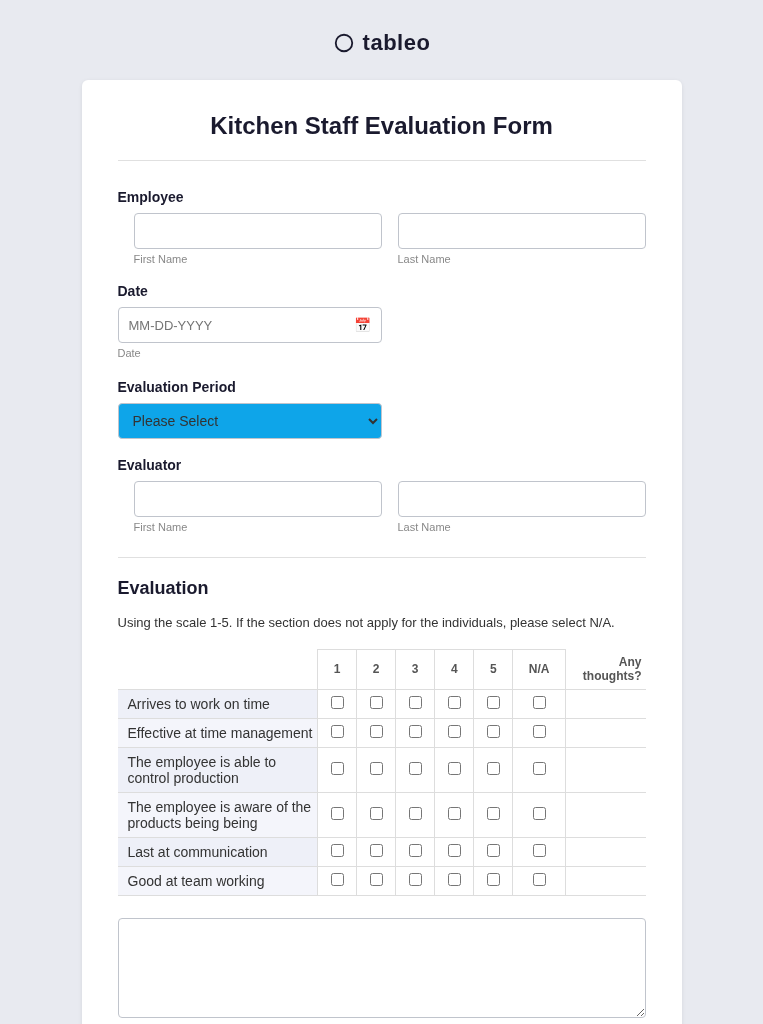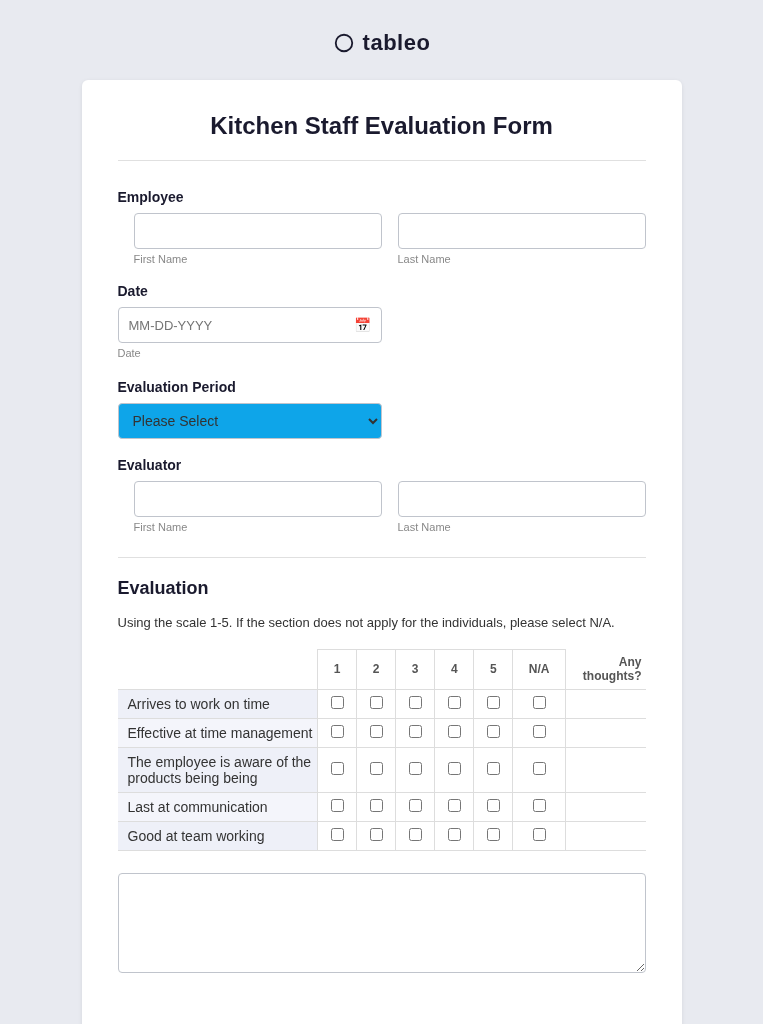--- a/index.html
+++ b/index.html
@@ -332,20 +332,30 @@
             <td>Effective at time management</td>
             <td><input type="checkbox" style=""></td>
             <td><input type="checkbox" style=""></td>
             <td><input type="checkbox" style=""></td>
             <td><input type="checkbox" style=""></td>
             <td><input type="checkbox" style=""></td>
             <td><input type="checkbox" style=""></td>
             <td class="last-col"></td>
           </tr>
           <tr>
+            <td>The employee is able to control production</td>
+            <td><input type="checkbox" style=""></td>
+            <td><input type="checkbox" style=""></td>
+            <td><input type="checkbox" style=""></td>
+            <td><input type="checkbox" style=""></td>
+            <td><input type="checkbox" style=""></td>
+            <td><input type="checkbox" style=""></td>
+            <td class="last-col"></td>
+          </tr>
+          <tr>
             <td>The employee is aware of the products being being</td>
             <td><input type="checkbox" style=""></td>
             <td><input type="checkbox" style=""></td>
             <td><input type="checkbox" style=""></td>
             <td><input type="checkbox" style=""></td>
             <td><input type="checkbox" style=""></td>
             <td><input type="checkbox" style=""></td>
             <td class="last-col"></td>
           </tr>
           <tr>

